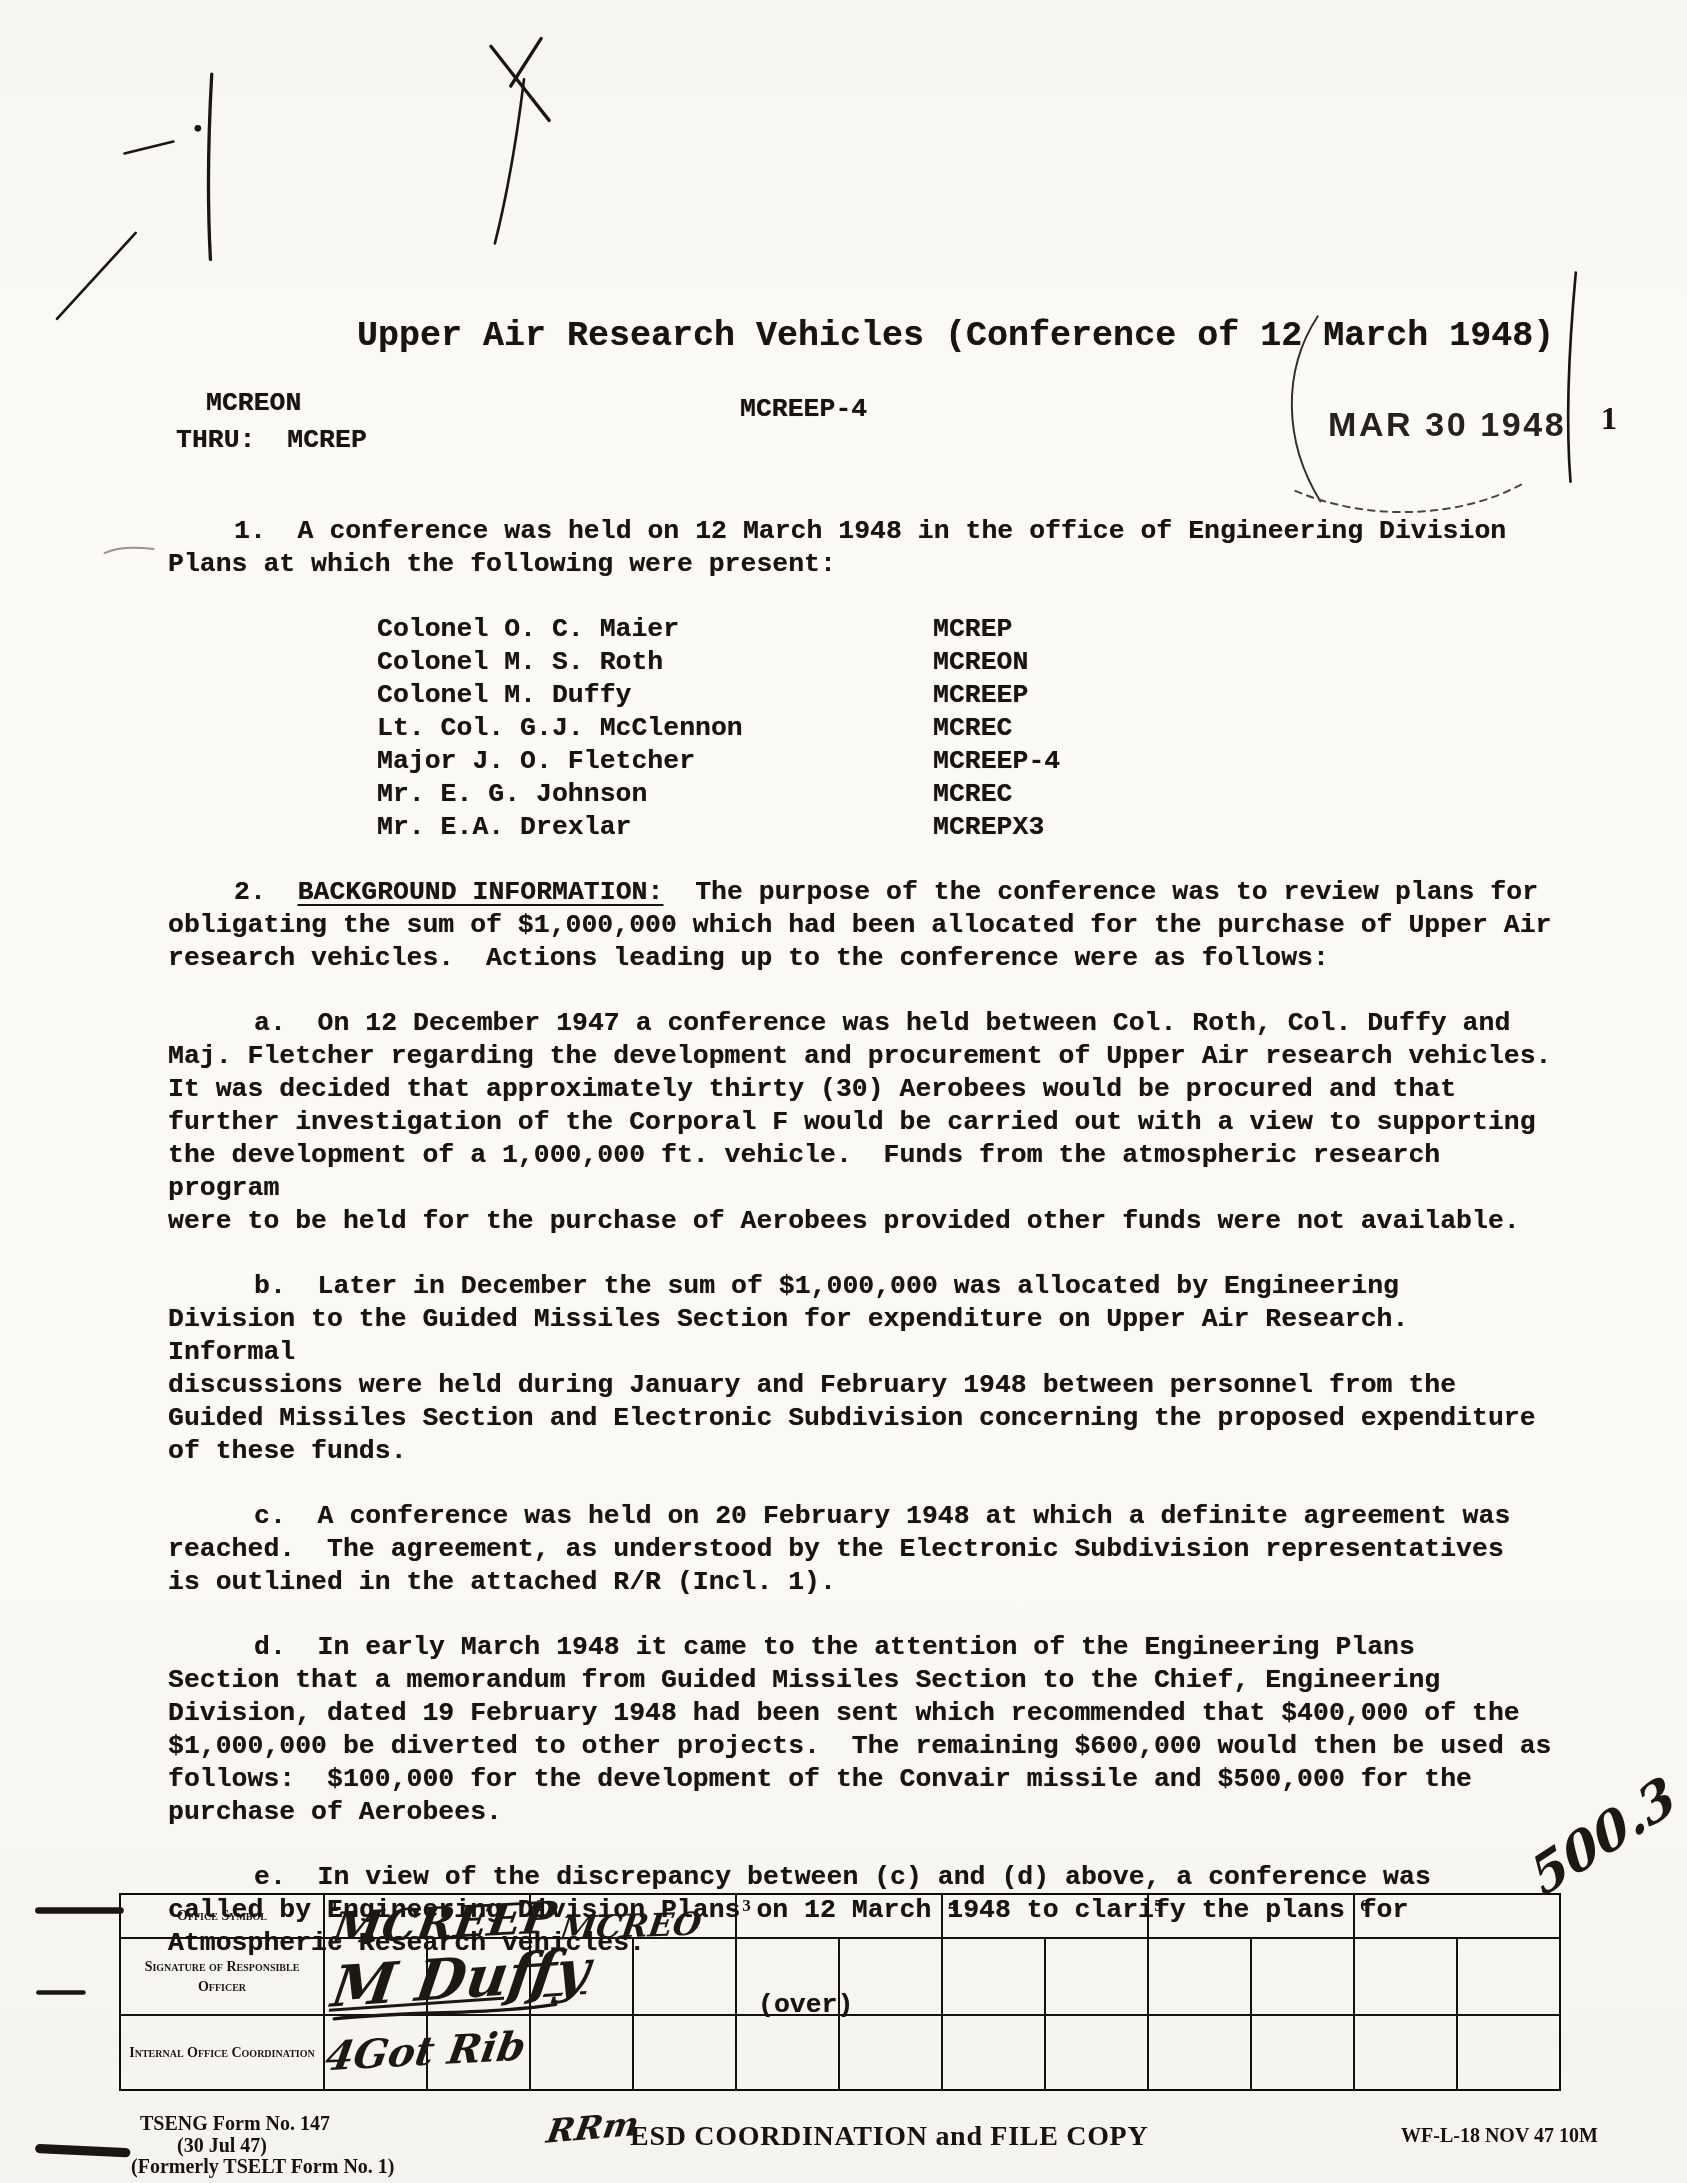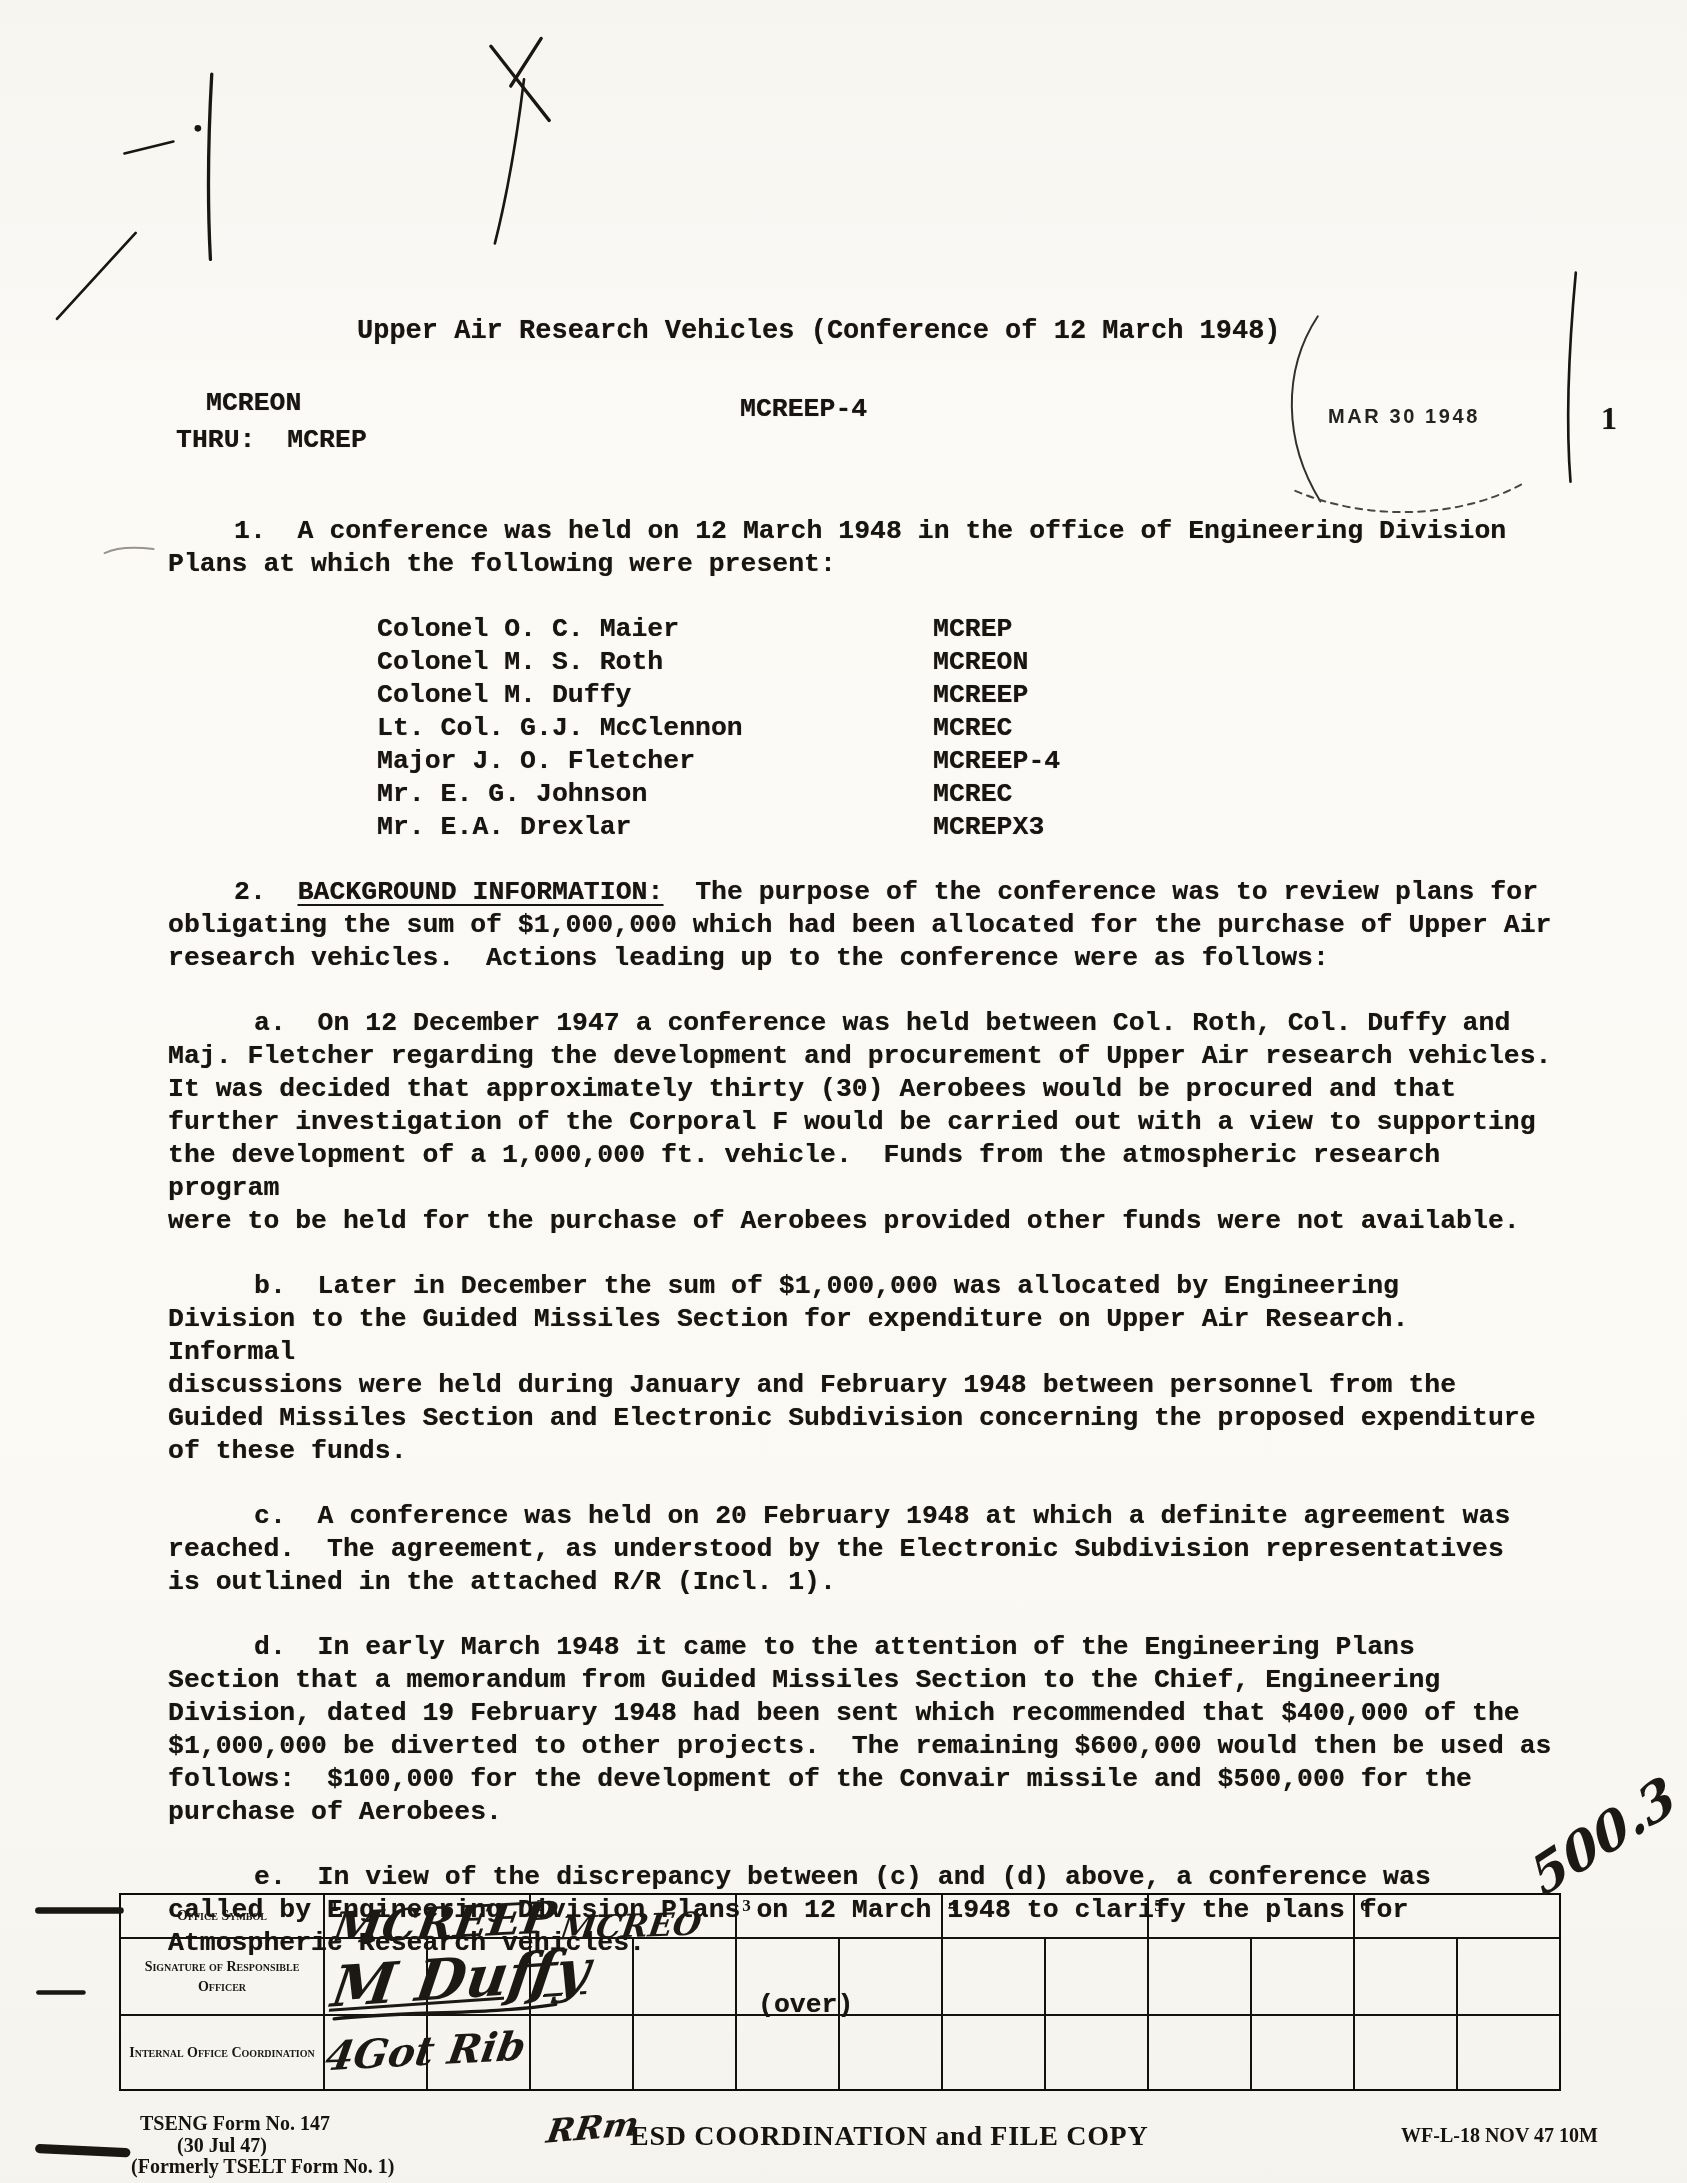--- a/index.html
+++ b/index.html
@@ -10,25 +10,25 @@
     background:linear-gradient(180deg,#f6f5f0 0%, #fbfaf6 20%, #faf9f4 70%, #f4f3ed 100%);
     overflow:hidden;
     font-family:"Liberation Mono", monospace;
     font-weight:bold;
     color:#181411;
   }
   .type { text-shadow:0 0 0.7px rgba(25,18,10,.6); }
   .abs { position:absolute; }
 
   
-  .doc-title { left:357px; top:316px; font-size:27px; white-space:nowrap; }
+  .doc-title { left:357px; top:316px; font-size:35px; white-space:nowrap; }
   .office-symbol { left:206px; top:388px; font-size:26.5px; }
   .thru-line { left:176px; top:425px; font-size:26.5px; white-space:pre; }
   .center-code { left:740px; top:394px; font-size:26.5px; }
-  .date-stamp { left:1328px; top:405px; font-size:20px; font-family:"Liberation Sans",sans-serif; font-weight:bold; letter-spacing:2.6px; color:#262220; white-space:nowrap; }
+  .date-stamp { left:1328px; top:405px; font-size:34px; font-family:"Liberation Sans",sans-serif; font-weight:bold; letter-spacing:2.6px; color:#262220; white-space:nowrap; }
   .page-number { left:1601px; top:400px; font-size:32px; font-family:"Liberation Serif",serif; }
 
   
   .doc-body { position:absolute; left:160px; top:515px; width:1396px; font-size:26.5px; line-height:33px; }
   .doc-body p { margin:0 0 32px 8px; white-space:pre-wrap; }
   .indent-num { text-indent:66px; }
   .indent-sub { text-indent:86px; }
   .u { text-decoration:underline; text-decoration-thickness:2px; text-underline-offset:4.6px; }
 
   .attendees { margin:0 0 32px 217px; }

